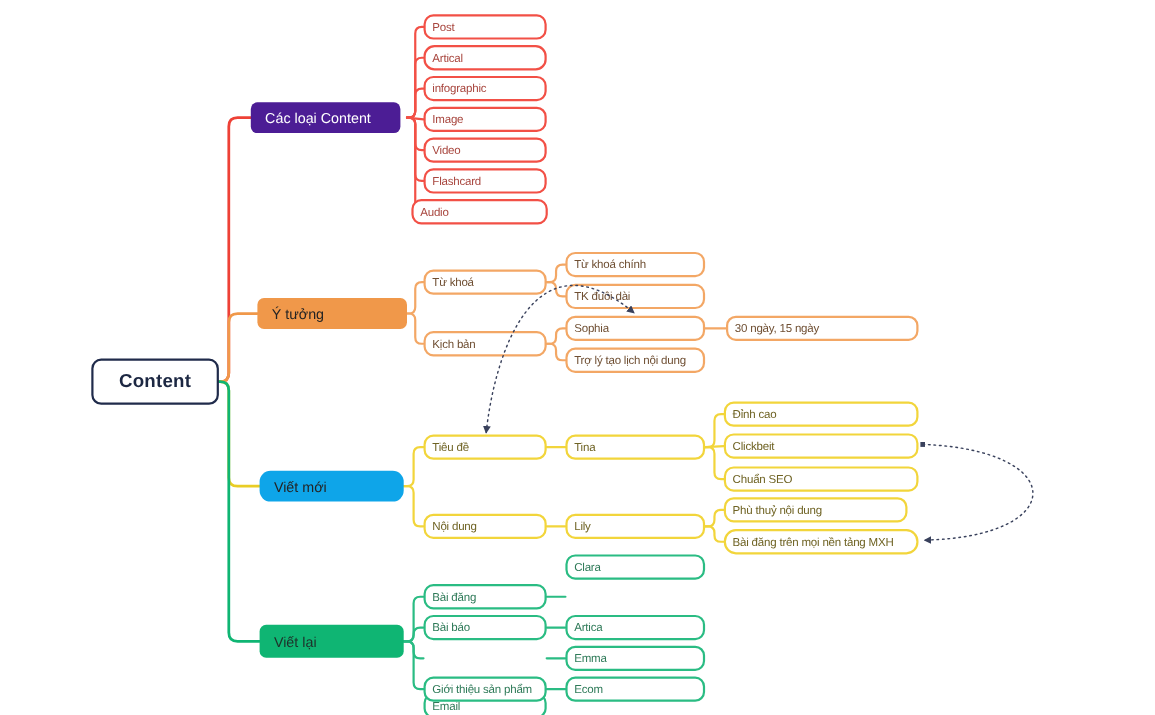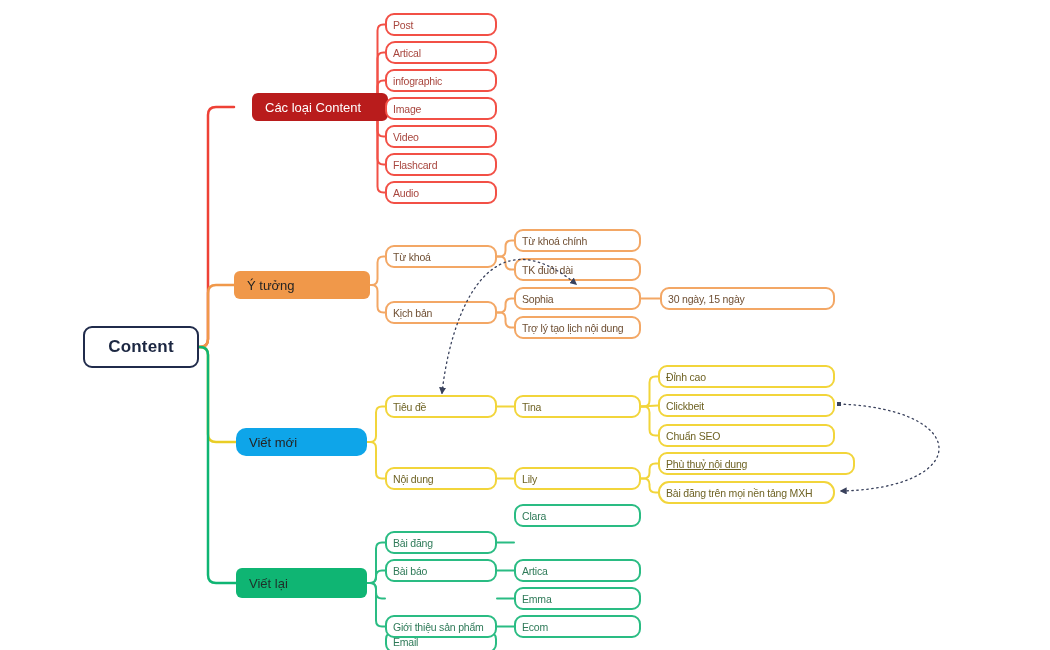--- a/index.html
+++ b/index.html
@@ -95,45 +95,45 @@
       </marker>
       <marker id="m-dot" viewBox="0 0 6 6" refX="3" refY="3" markerWidth="3.5" markerHeight="3.5">
         <rect width="6" height="6" fill="#39415c"></rect>
       </marker>
     </defs>
     <path d="M 442 393 C 450 320 486 210 576 284" fill="none" stroke="#39415c" stroke-width="1.3" stroke-dasharray="1.5 3.5" stroke-linecap="round" marker-start="url(#m-arrow)" marker-end="url(#m-arrow)"></path>
     <path d="M 839 404 C 972 409 972 488 841 491" fill="none" stroke="#39415c" stroke-width="1.3" stroke-dasharray="1.5 3.5" stroke-linecap="round" marker-start="url(#m-dot)" marker-end="url(#m-arrow)"></path>
   </svg>
 
 <div class="node root" style="left: 83px; top: 326px; width: 116px; height: 42px; border-color: rgb(32, 43, 75); color: rgb(28, 39, 66);">Content</div>
-    <div class="node l1" style="left: 252px; top: 93px; width: 136px; height: 28px; background: #b91c1c; color: rgb(255, 255, 255);">Các loại Content</div>
+    <div class="node l1" style="left: 228px; top: 93px; width: 136px; height: 28px; background: #4c1d95; color: rgb(255, 255, 255);">Các loại Content</div>
     <div class="node child" style="left: 385px; top: 13px; width: 112px; height: 23px; border-color: rgb(242, 80, 70); color: rgb(168, 70, 62);">Post</div>
     <div class="node child" style="left: 385px; top: 41px; width: 112px; height: 23px; border-color: rgb(242, 80, 70); color: rgb(168, 70, 62); border-radius: 10px;">Artical</div>
     <div class="node child" style="left: 385px; top: 69px; width: 112px; height: 23px; border-color: rgb(242, 80, 70); color: rgb(168, 70, 62);">infographic</div>
     <div class="node child" style="left: 385px; top: 97px; width: 112px; height: 23px; border-color: rgb(242, 80, 70); color: rgb(168, 70, 62);">Image</div>
     <div class="node child" style="left: 385px; top: 125px; width: 112px; height: 23px; border-color: rgb(242, 80, 70); color: rgb(168, 70, 62);">Video</div>
     <div class="node child" style="left: 385px; top: 153px; width: 112px; height: 23px; border-color: rgb(242, 80, 70); color: rgb(168, 70, 62);">Flashcard</div>
-    <div class="node child" style="left: 385px; top: 181px; width: 112px; height: 23px; border-color: rgb(242, 80, 70); color: rgb(168, 70, 62);">Audio</div>
+    <div class="node child" style="left: 374px; top: 181px; width: 124px; height: 23px; border-color: rgb(242, 80, 70); color: rgb(168, 70, 62);">Audio</div>
     <div class="node l1" style="left: 234px; top: 271px; width: 136px; height: 28px; background: rgb(240, 152, 74); color: rgb(36, 36, 36);">Ý tưởng</div>
     <div class="node child" style="left: 385px; top: 245px; width: 112px; height: 23px; border-color: rgb(243, 167, 101); color: rgb(111, 79, 51);">Từ khoá</div>
     <div class="node child" style="left: 514px; top: 229px; width: 127px; height: 23px; border-color: rgb(243, 167, 101); color: rgb(111, 79, 51);">Từ khoá chính</div>
     <div class="node child" style="left: 514px; top: 258px; width: 127px; height: 23px; border-color: rgb(243, 167, 101); color: rgb(111, 79, 51);">TK đuôi dài</div>
     <div class="node child" style="left: 385px; top: 301px; width: 112px; height: 23px; border-color: rgb(243, 167, 101); color: rgb(111, 79, 51);">Kịch bản</div>
     <div class="node child" style="left: 514px; top: 287px; width: 127px; height: 23px; border-color: rgb(243, 167, 101); color: rgb(111, 79, 51);">Sophia</div>
     <div class="node child" style="left: 660px; top: 287px; width: 175px; height: 23px; border-color: rgb(243, 167, 101); color: rgb(111, 79, 51);">30 ngày, 15 ngày</div>
     <div class="node child" style="left: 514px; top: 316px; width: 127px; height: 23px; border-color: rgb(243, 167, 101); color: rgb(111, 79, 51);">Trợ lý tạo lịch nội dung</div>
     <div class="node l1" style="left: 236px; top: 428px; width: 131px; height: 28px; background: #0ea5e9; color: rgb(36, 36, 36); border-radius: 10px;">Viết mới</div>
     <div class="node child" style="left: 385px; top: 395px; width: 112px; height: 23px; border-color: rgb(242, 213, 59); color: rgb(111, 99, 36);">Tiêu đề</div>
     <div class="node child" style="left: 514px; top: 395px; width: 127px; height: 23px; border-color: rgb(242, 213, 59); color: rgb(111, 99, 36);">Tina</div>
     <div class="node child" style="left: 658px; top: 365px; width: 177px; height: 23px; border-color: rgb(242, 213, 59); color: rgb(111, 99, 36);">Đỉnh cao</div>
     <div class="node child" style="left: 658px; top: 394px; width: 177px; height: 23px; border-color: rgb(242, 213, 59); color: rgb(111, 99, 36);">Clickbeit</div>
     <div class="node child" style="left: 658px; top: 424px; width: 177px; height: 23px; border-color: rgb(242, 213, 59); color: rgb(111, 99, 36);">Chuẩn SEO</div>
     <div class="node child" style="left: 385px; top: 467px; width: 112px; height: 23px; border-color: rgb(242, 213, 59); color: rgb(111, 99, 36);">Nội dung</div>
     <div class="node child" style="left: 514px; top: 467px; width: 127px; height: 23px; border-color: rgb(242, 213, 59); color: rgb(111, 99, 36);">Lily</div>
-    <div class="node child" style="left: 658px; top: 452px; width: 197px; height: 23px; border-color: rgb(242, 213, 59); color: rgb(111, 99, 36); text-decoration: underline;">Phù thuỷ nội dung</div>
+    <div class="node child" style="left: 658px; top: 452px; width: 167px; height: 23px; border-color: rgb(242, 213, 59); color: rgb(111, 99, 36);">Phù thuỷ nội dung</div>
     <div class="node child" style="left: 658px; top: 481px; width: 177px; height: 23px; border-color: rgb(242, 213, 59); color: rgb(111, 99, 36); border-radius: 11px;">Bài đăng trên mọi nền tảng MXH</div>
     <div class="node l1" style="left: 236px; top: 568px; width: 131px; height: 30px; background: rgb(15, 181, 115); color: rgb(31, 47, 41);">Viết lại</div>
     <div class="node child" style="left: 385px; top: 531px; width: 112px; height: 23px; border-color: rgb(42, 188, 131); color: rgb(46, 122, 88);">Bài đăng</div>
     <div class="node child" style="left: 514px; top: 504px; width: 127px; height: 23px; border-color: rgb(42, 188, 131); color: rgb(46, 122, 88);">Clara</div>
     <div class="node child" style="left: 385px; top: 559px; width: 112px; height: 23px; border-color: rgb(42, 188, 131); color: rgb(46, 122, 88);">Bài báo</div>
     <div class="node child" style="left: 514px; top: 559px; width: 127px; height: 23px; border-color: rgb(42, 188, 131); color: rgb(46, 122, 88);">Artica</div>
     <div class="node child" style="left: 385px; top: 587px; width: 112px; height: 23px; border-color: rgb(42, 188, 131); color: rgb(46, 122, 88); margin-top: 43px;">Email</div>
     <div class="node child" style="left: 514px; top: 587px; width: 127px; height: 23px; border-color: rgb(42, 188, 131); color: rgb(46, 122, 88);">Emma</div>
     <div class="node child" style="left: 385px; top: 615px; width: 112px; height: 23px; border-color: rgb(42, 188, 131); color: rgb(46, 122, 88);">Giới thiệu sản phẩm</div>
     <div class="node child" style="left: 514px; top: 615px; width: 127px; height: 23px; border-color: rgb(42, 188, 131); color: rgb(46, 122, 88);">Ecom</div>

